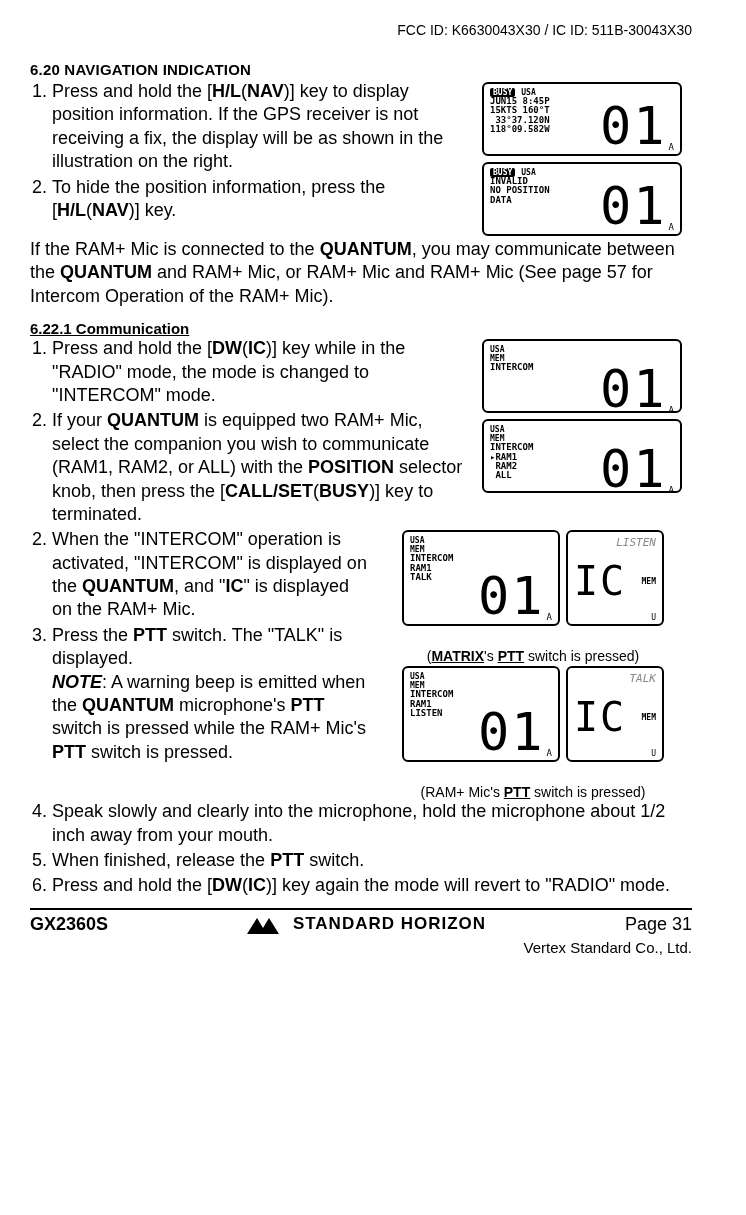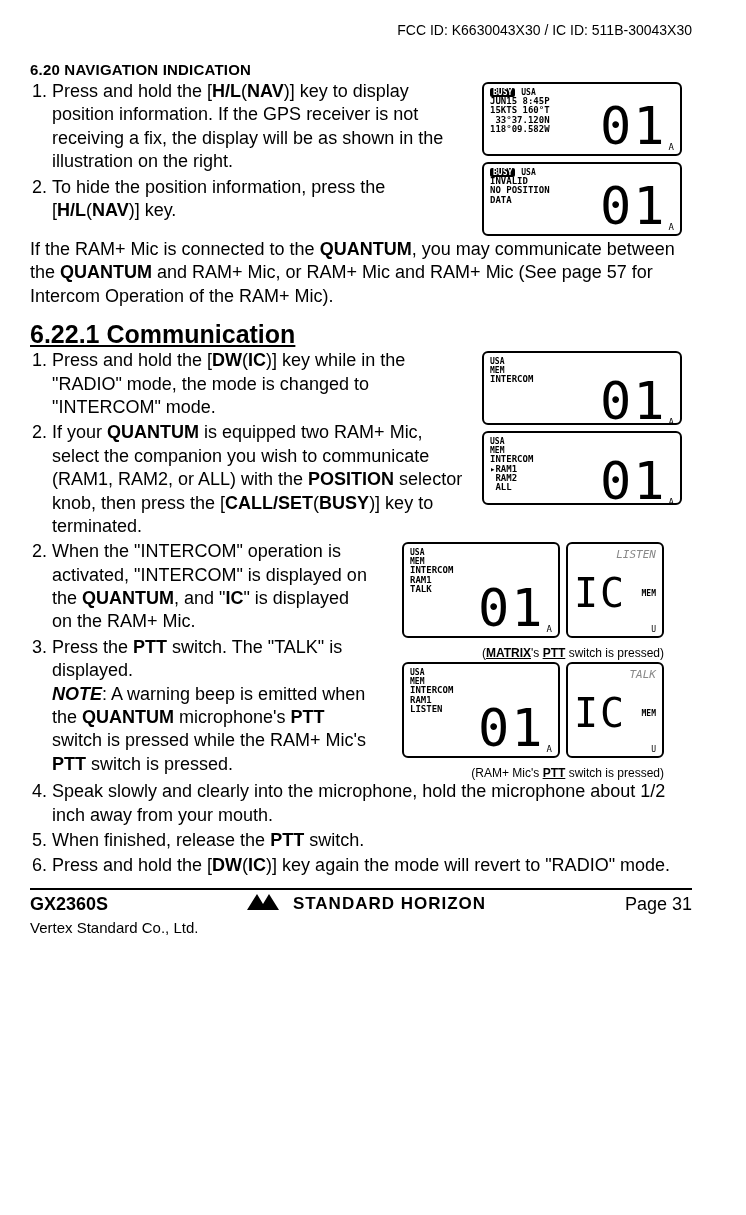--- a/index.html
+++ b/index.html
@@ -12,29 +12,29 @@
   ol li{font-size:18px;line-height:1.3;margin:0 0 2px 0}
   ol .half{max-width:420px}
   .lcd-stack{display:flex;flex-direction:column;gap:6px;margin-top:2px}
   .lcd{border:2px solid #000;border-radius:6px;background:#fff;width:200px;height:74px;padding:4px 6px 2px 6px;box-sizing:border-box;display:flex;flex-direction:column;justify-content:space-between}
   .lcd-top{display:flex;align-items:center;gap:6px;font-size:8px;font-weight:700;font-family:monospace}
   .busy{background:#000;color:#fff;padding:0 3px;border-radius:2px;font-size:8px}
   .lcd-main{display:flex;gap:4px;justify-content:space-between;flex:1}
   .lcd-lines{font-family:monospace;font-size:9px;font-weight:700;line-height:1.05;white-space:pre}
   .lcd-big{font-family:monospace;font-size:52px;font-weight:300;letter-spacing:2px;line-height:1}
   .lcd-a{font-size:9px;font-family:monospace}
-  h3.sub{font-size:25px;font-weight:700;margin:12px 0 0 0;text-decoration:underline}
-  .cap{text-align:right;font-size:12px;margin-top:6px}
+  h3.sub{font-size:15px;font-weight:700;margin:12px 0 0 0;text-decoration:underline}
+  .cap{text-align:center;font-size:14px;margin-top:20px}
   .bi{font-style:italic;font-weight:700}
   b{font-weight:700}
   hr.rule{border:none;border-top:2px solid #000;margin:10px 0 4px 0}
   .footer{display:flex;align-items:center;justify-content:space-between;font-size:18px}
-  .logo{font-weight:700;letter-spacing:1px;font-size:17px;display:flex;align-items:flex-start;gap:6px}
+  .logo{font-weight:700;letter-spacing:1px;font-size:17px;display:flex;align-items:flex-end;gap:6px}
   .logo svg{height:16px}
-  .copy{text-align:left;font-size:15px;margin-top:4px}
+  .copy{text-align:right;font-size:15px;margin-top:4px}
   .pair{display:flex;gap:6px}
   .lcd.wide{width:158px;height:96px}
   .lcd.nar{width:98px;height:96px}
 </style>
 </head>
 <body>
 
 <div class="page">
 
   <div class="fcc">FCC ID: K6630043X30 / IC ID: 511B-30043X30</div>

